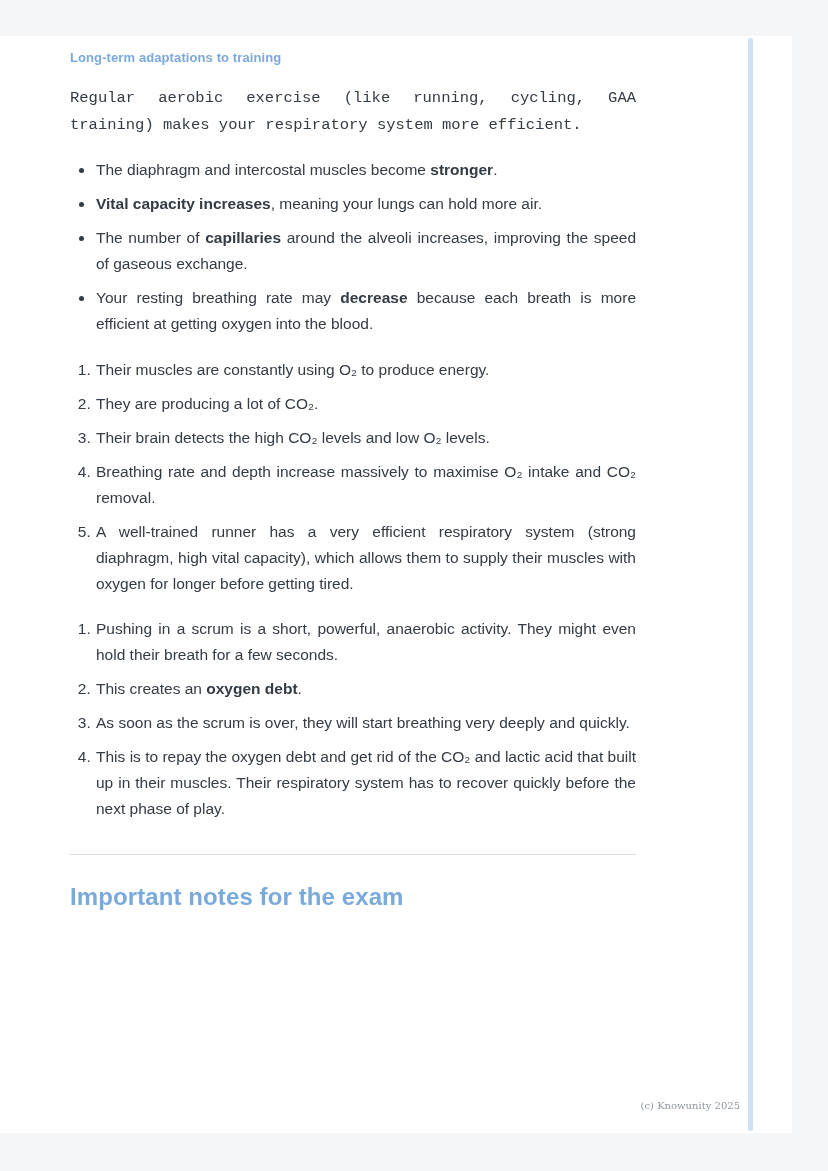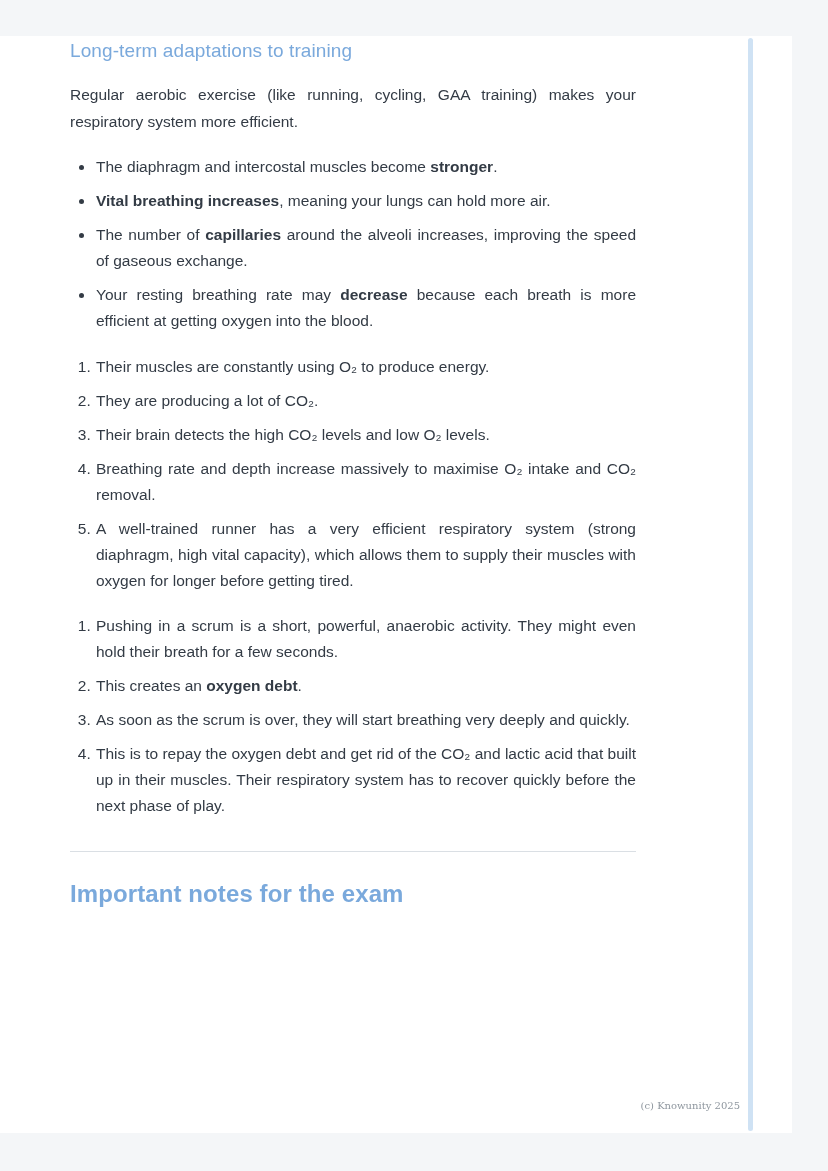--- a/index.html
+++ b/index.html
@@ -14,30 +14,31 @@
   }
   .scrollbar {
     position:absolute; left:748px; top:38px; width:5px; height:1093px;
     background:var(--scrollbar,#cfe2f4); border-radius:3px; z-index:2;
   }
   .content {
     position:absolute; left:70px; top:2px; width:566px;
     color:#333b45;
   }
   .h2 {
-    color:var(--accent,#7aa9dc); font-size:19px; font-weight:400;
-    margin:2px 0 20px 0; letter-spacing:0.1px;
+    color:var(--accent,#7aa9dc); font-size:13px; font-weight:700;
+    margin:12px 0 20px 0; letter-spacing:0.1px;
   }
   .h1 {
     color:var(--accent,#7aa9dc); font-size:24px; font-weight:800;
     margin:28px 0 20px 0; letter-spacing:0.1px;
   }
   .para {
     font-size:15.5px; line-height:1.72; text-align:justify;
     margin:0 0 19px 0;
+    font-family:Liberation Mono, monospace;
   }
   ul.blist, ol.nlist {
     margin:18px 0 19px 0; padding-left:25px;
   }
   ul.blist li, ol.nlist li {
     font-size:15.5px; line-height:1.68; text-align:justify;
     margin-bottom:8px; padding-left:1px;
   }
   ul.blist li::marker { font-size:15px; }
   .b { font-weight:700; }
@@ -55,21 +56,21 @@
 </head>
 <body>
 
 <div class="canvas">
   <div class="page">
     <div class="content" id="doc-content">
         <div class="h2">Long-term adaptations to training</div>
         <p class="para"><span>Regular aerobic exercise (like running, cycling, GAA training) makes your respiratory system more efficient.</span></p>
         <ul class="blist">
           <li><span>The diaphragm and intercostal muscles become </span><span class="b">stronger</span><span>.</span></li>
-          <li><span class="b">Vital breathing increases</span><span>, meaning your lungs can hold more air.</span></li>
+          <li><span class="b">Vital capacity increases</span><span>, meaning your lungs can hold more air.</span></li>
           <li><span>The number of </span><span class="b">capillaries</span><span> around the alveoli increases, improving the speed of gaseous exchange.</span></li>
           <li><span>Your resting breathing rate may </span><span class="b">decrease</span><span> because each breath is more efficient at getting oxygen into the blood.</span></li>
         </ul>
         <ol class="nlist">
           <li><span>Their muscles are constantly using O₂ to produce energy.</span></li>
           <li><span>They are producing a lot of CO₂.</span></li>
           <li><span>Their brain detects the high CO₂ levels and low O₂ levels.</span></li>
           <li><span>Breathing rate and depth increase massively to maximise O₂ intake and CO₂ removal.</span></li>
           <li><span>A well-trained runner has a very efficient respiratory system (strong diaphragm, high vital capacity), which allows them to supply their muscles with oxygen for longer before getting tired.</span></li>
         </ol>

